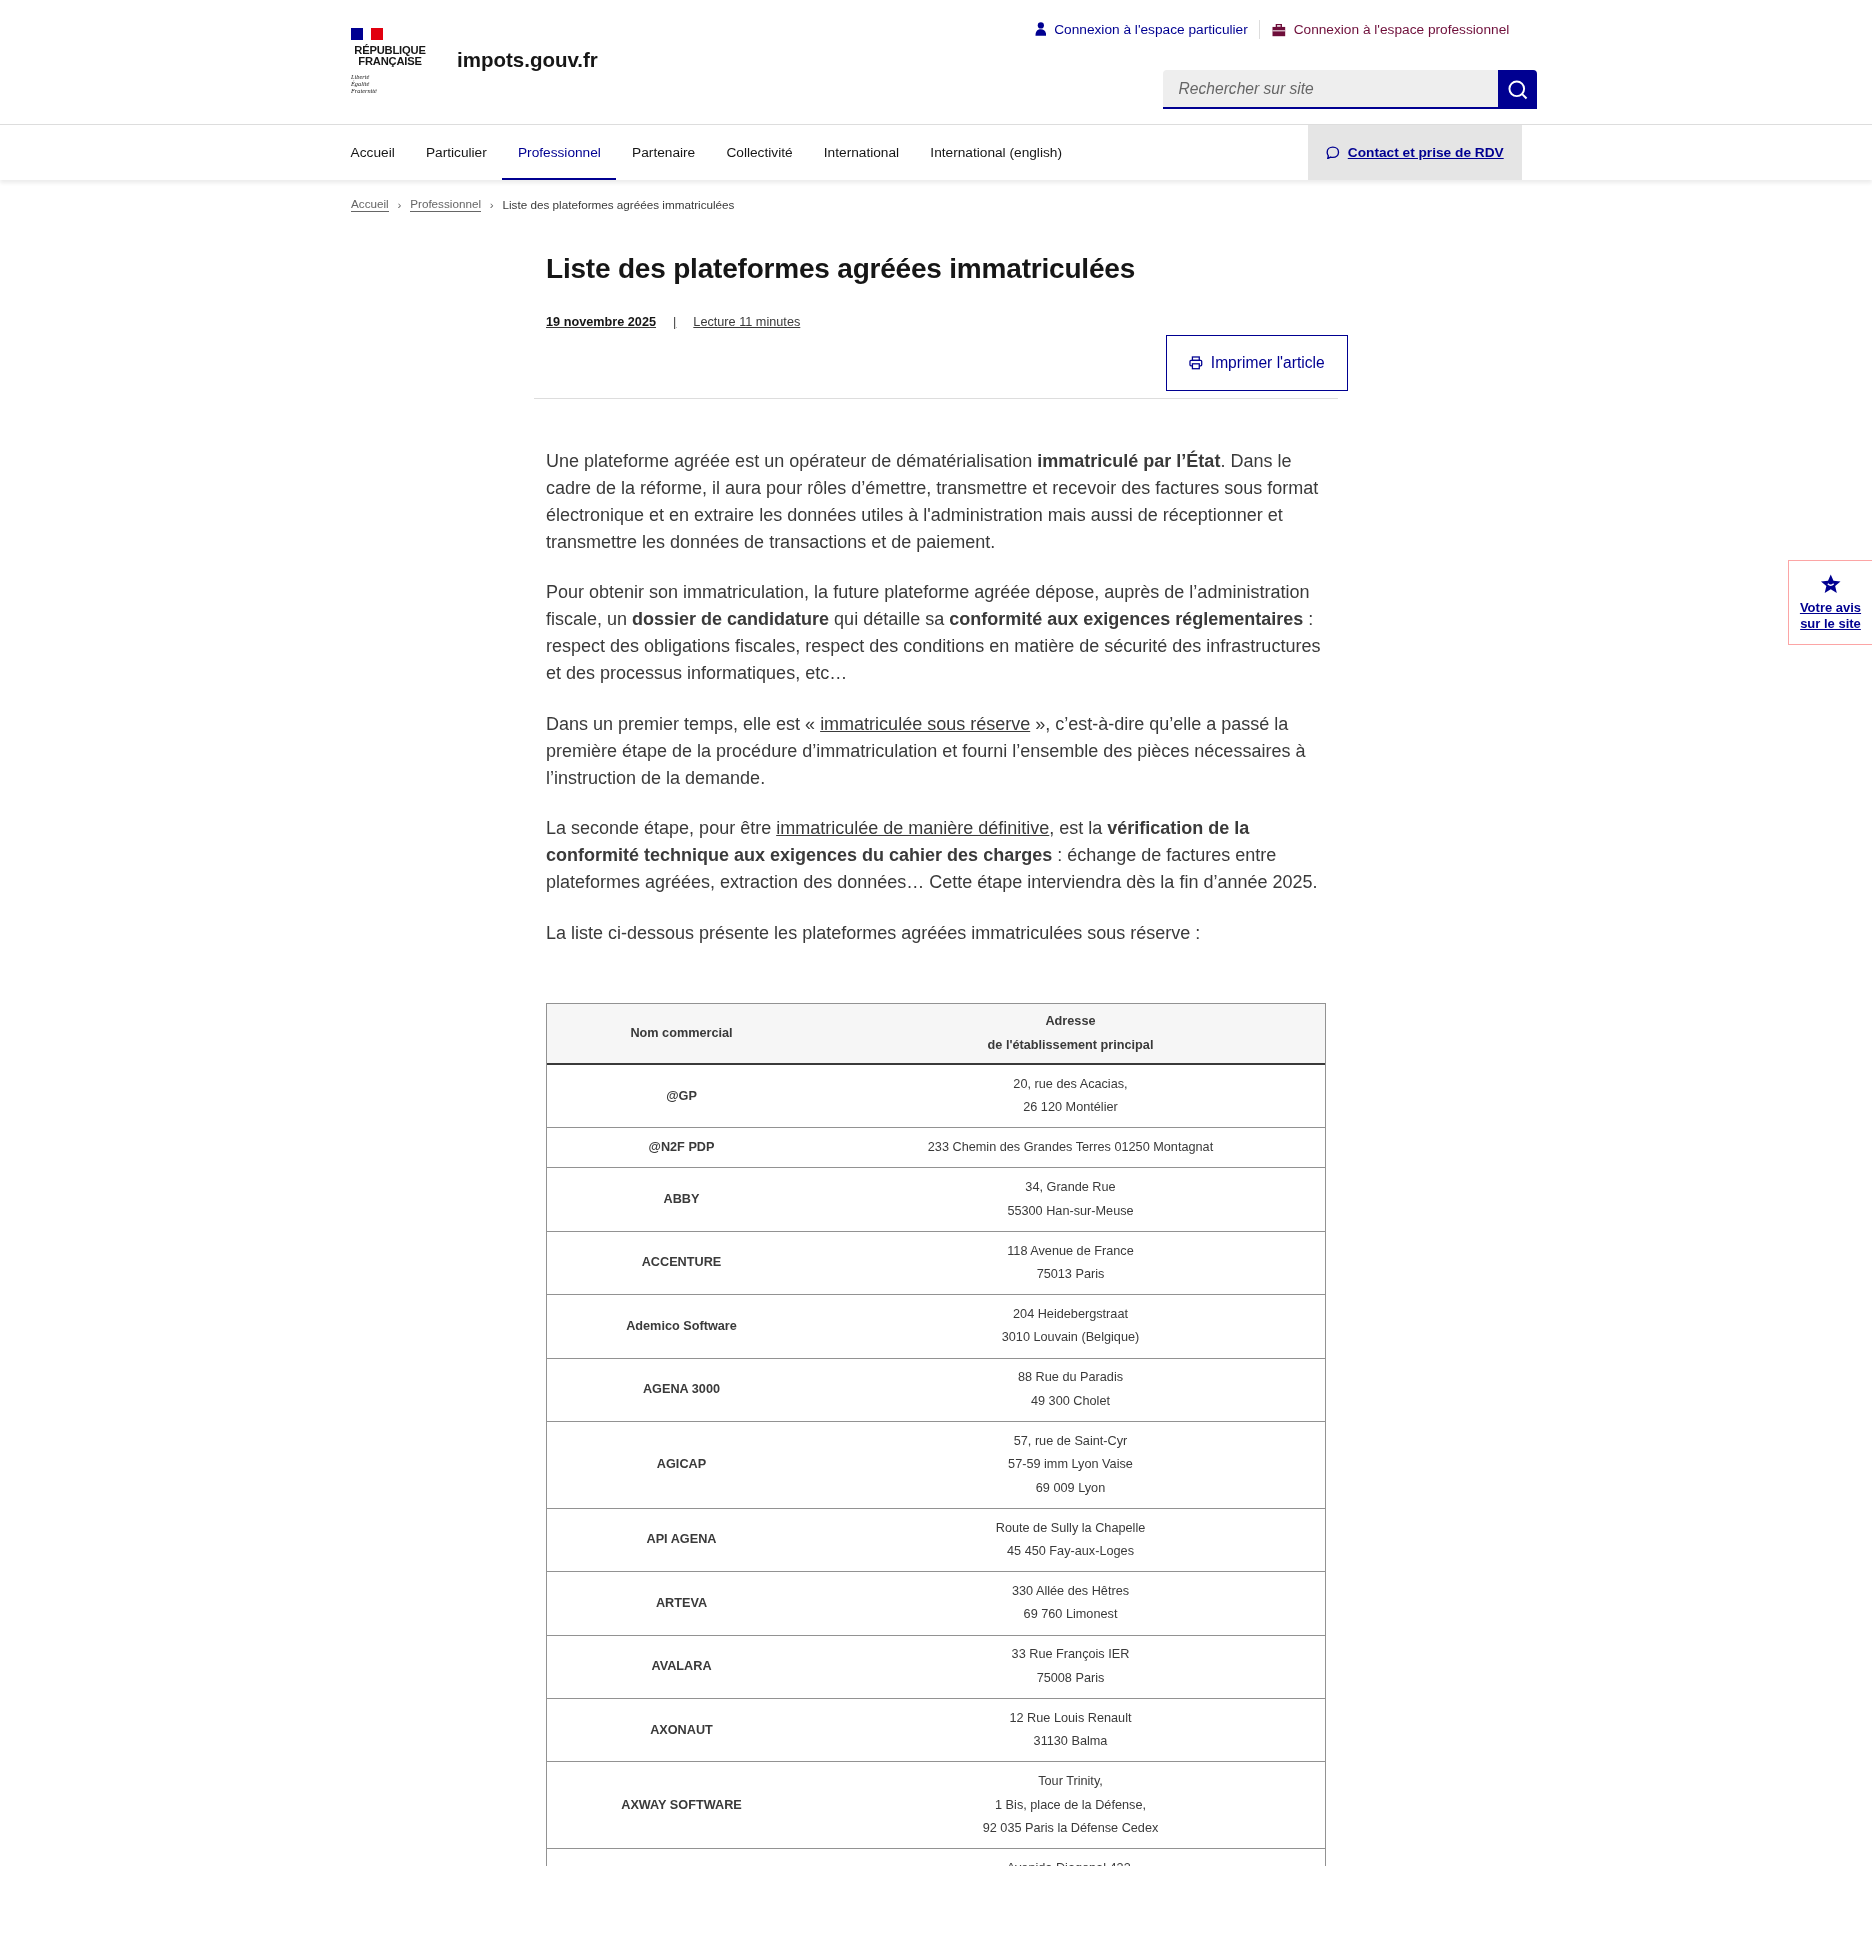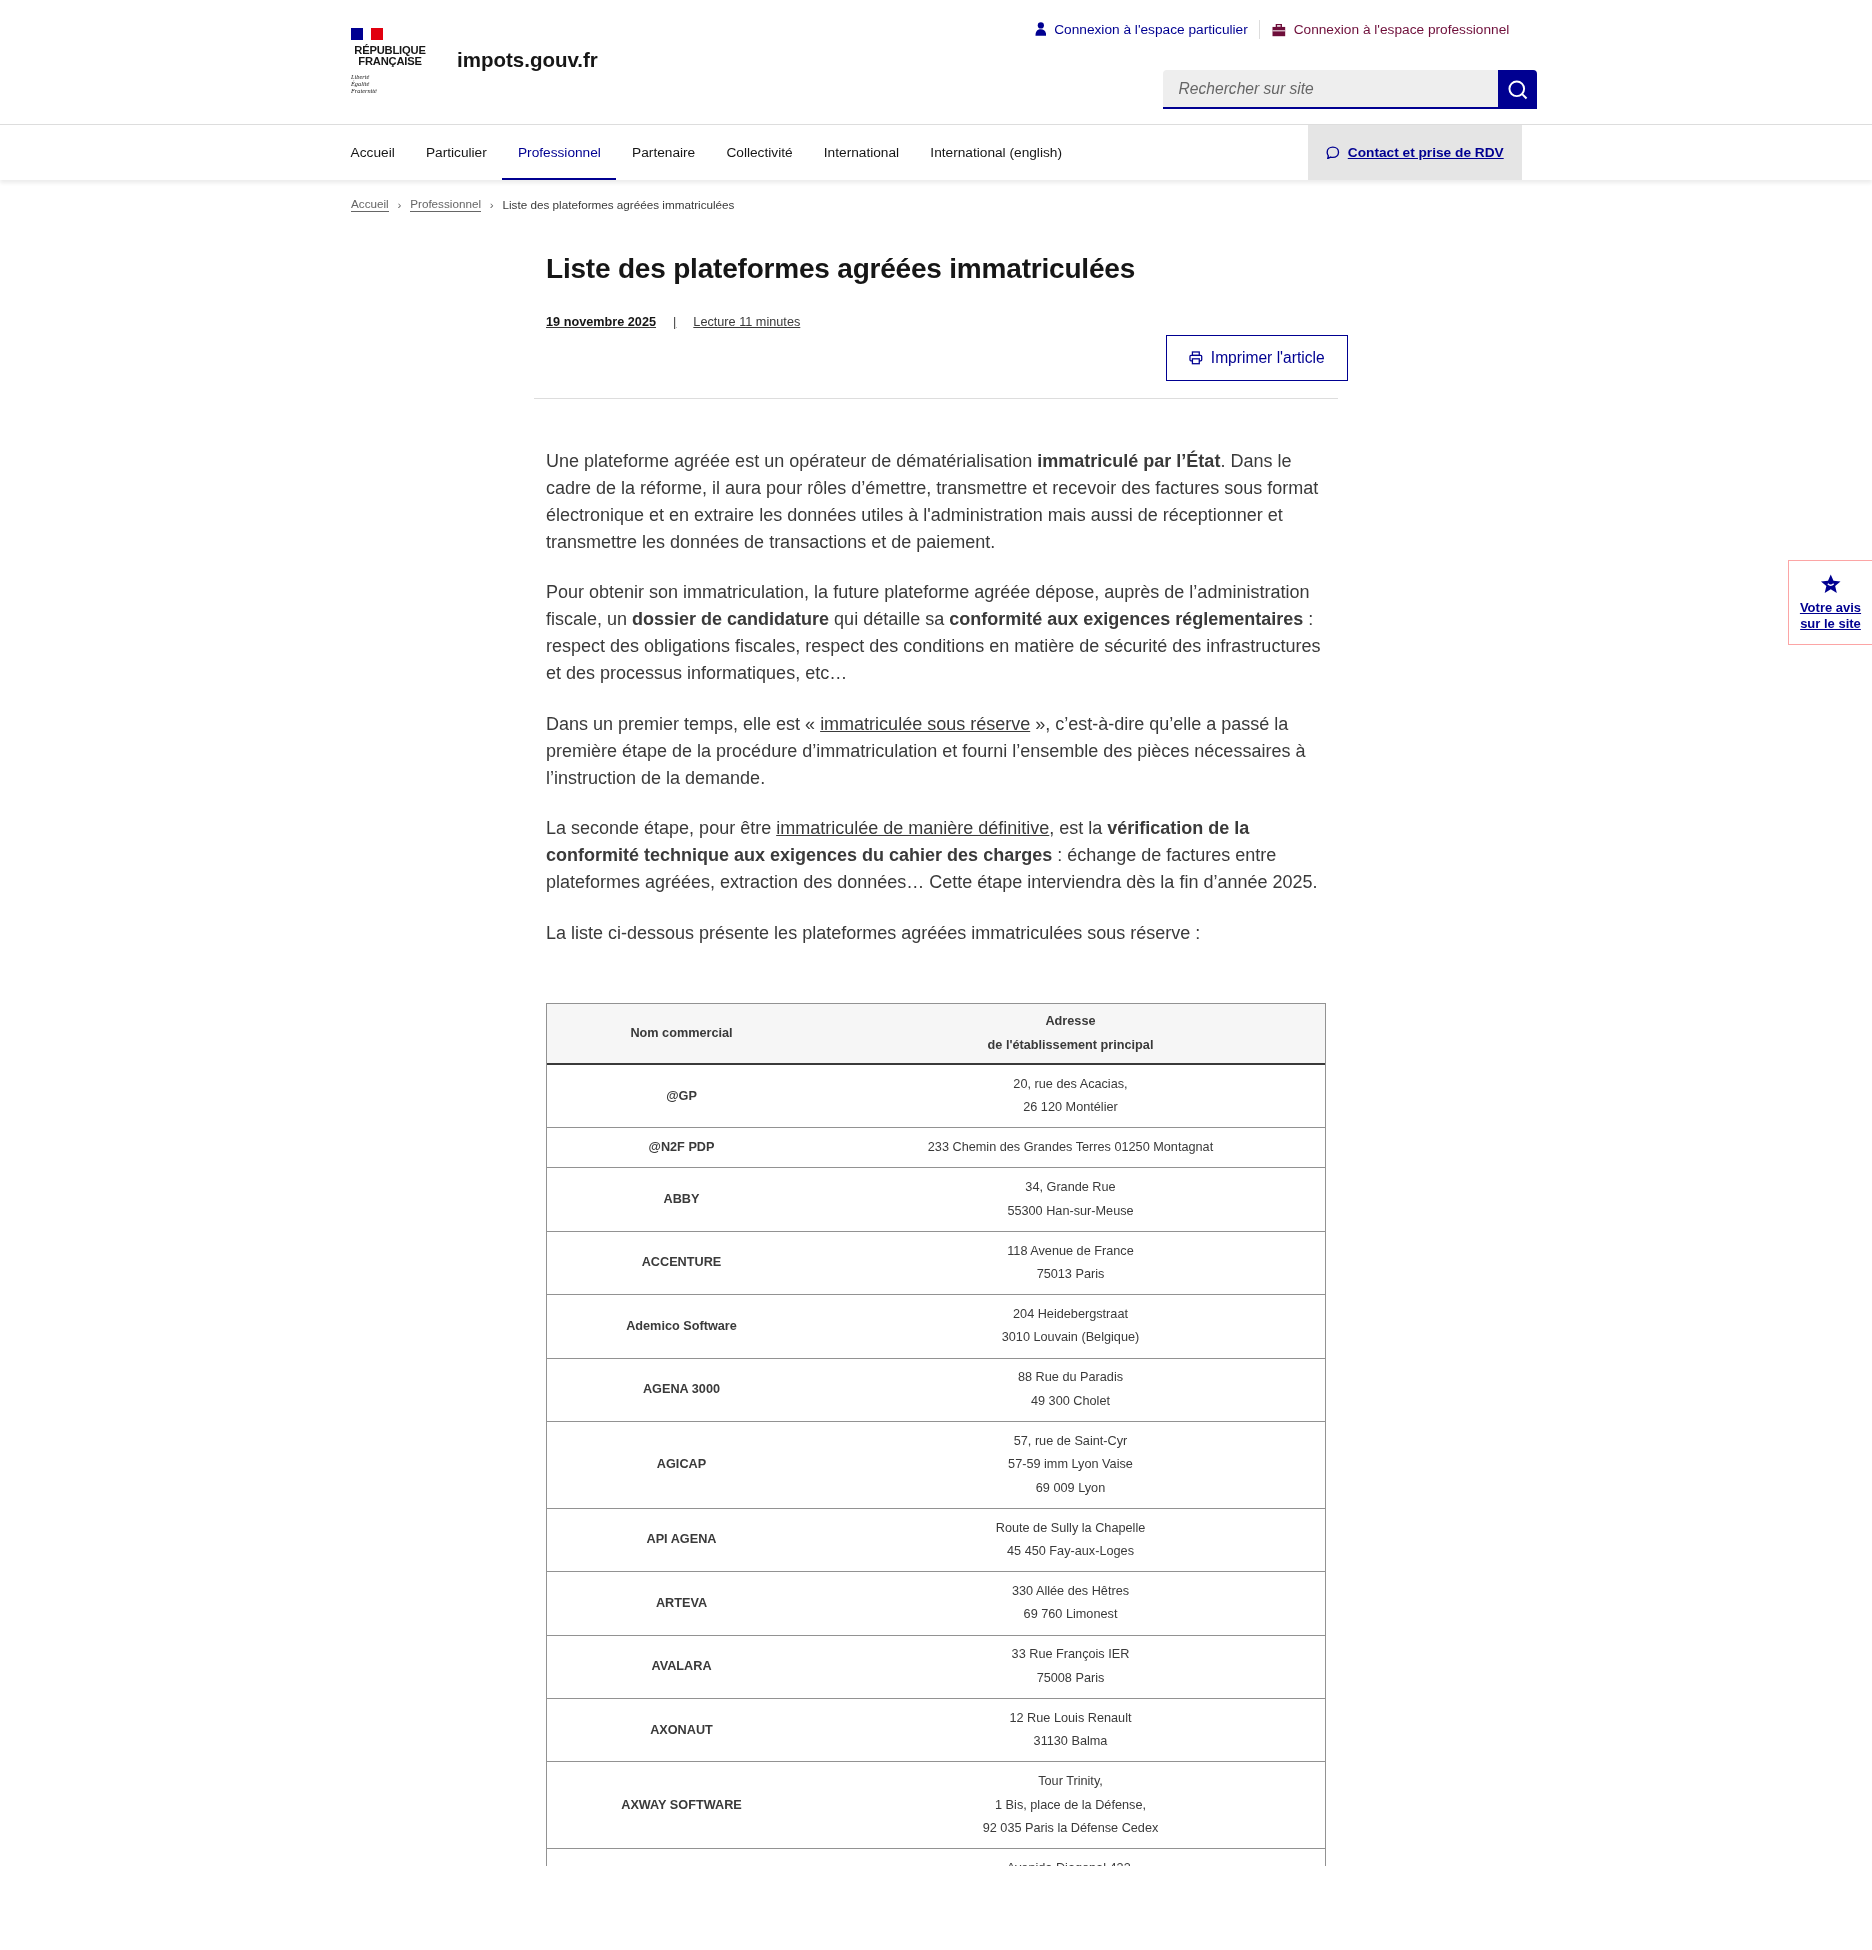--- a/index.html
+++ b/index.html
@@ -39,21 +39,21 @@
   
   .breadcrumb { position: absolute; left: 351px; top: 197px; display: flex; align-items: center; font-size: 11.7px; color: #3a3a3a; }
   .breadcrumb a { color: #666666; text-decoration: none; border-bottom: 1px solid #666666; padding-bottom: 1px; }
   .crumb-sep { margin: 0 8.8px; font-size: 11.7px; color: #666; }
   .crumb-current { color: #3a3a3a; }
 
   
   .title { position: absolute; left: 546px; top: 253px; font-size: 28px; font-weight: 700; color: #161616; letter-spacing: -0.2px; }
   .meta { position: absolute; left: 546px; top: 315px; font-size: 12.7px; color: #3a3a3a; display: flex; gap: 17px; text-decoration: underline; }
   .meta .date { font-weight: 700; color: #161616; }
-  .print-btn { position: absolute; left: 1166px; top: 335px; width: 182px; height: 46px; border: 1px solid #000091; background: #fff; color: #000091; font-family: "Liberation Sans", sans-serif; font-size: 15.6px; display: flex; align-items: center; justify-content: center; gap: 7.8px; cursor: pointer; }
+  .print-btn { position: absolute; left: 1166px; top: 335px; width: 182px; height: 56px; border: 1px solid #000091; background: #fff; color: #000091; font-family: "Liberation Sans", sans-serif; font-size: 15.6px; display: flex; align-items: center; justify-content: center; gap: 7.8px; cursor: pointer; }
   .divider { position: absolute; left: 534px; top: 398px; width: 804px; height: 1px; background: #dddddd; }
 
   .body-text { position: absolute; left: 546px; top: 448px; width: 786px; font-size: 18px; line-height: 27px; color: #3a3a3a; }
   .body-text p { margin-bottom: 23.4px; }
   .body-text b { color: #3a3a3a; font-weight: 700; }
   .body-text a { color: #3a3a3a; text-decoration: underline; }
 
   
   .tbl-wrap { position: absolute; left: 546px; top: 1003px; width: 780px; height: 863px; overflow: hidden; border-left: 1px solid #929292; border-right: 1px solid #929292; border-top: 1px solid #929292; }
   table { width: 100%; border-collapse: collapse; font-size: 12.7px; color: #3a3a3a; }

